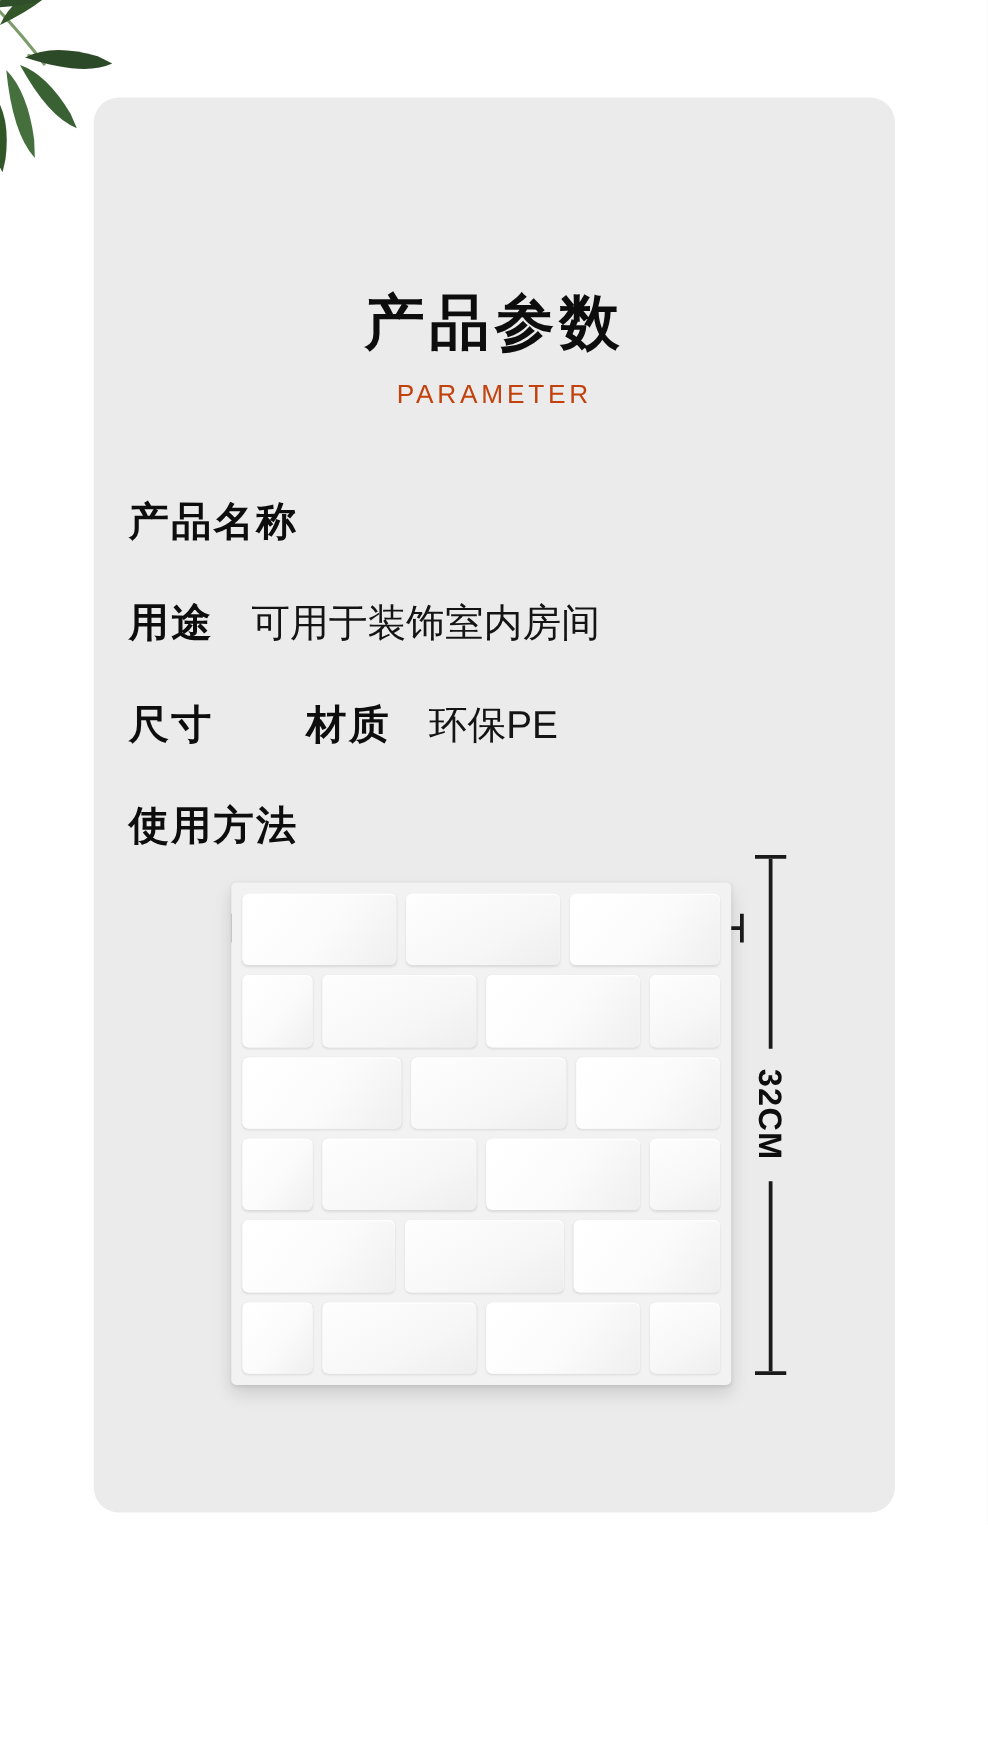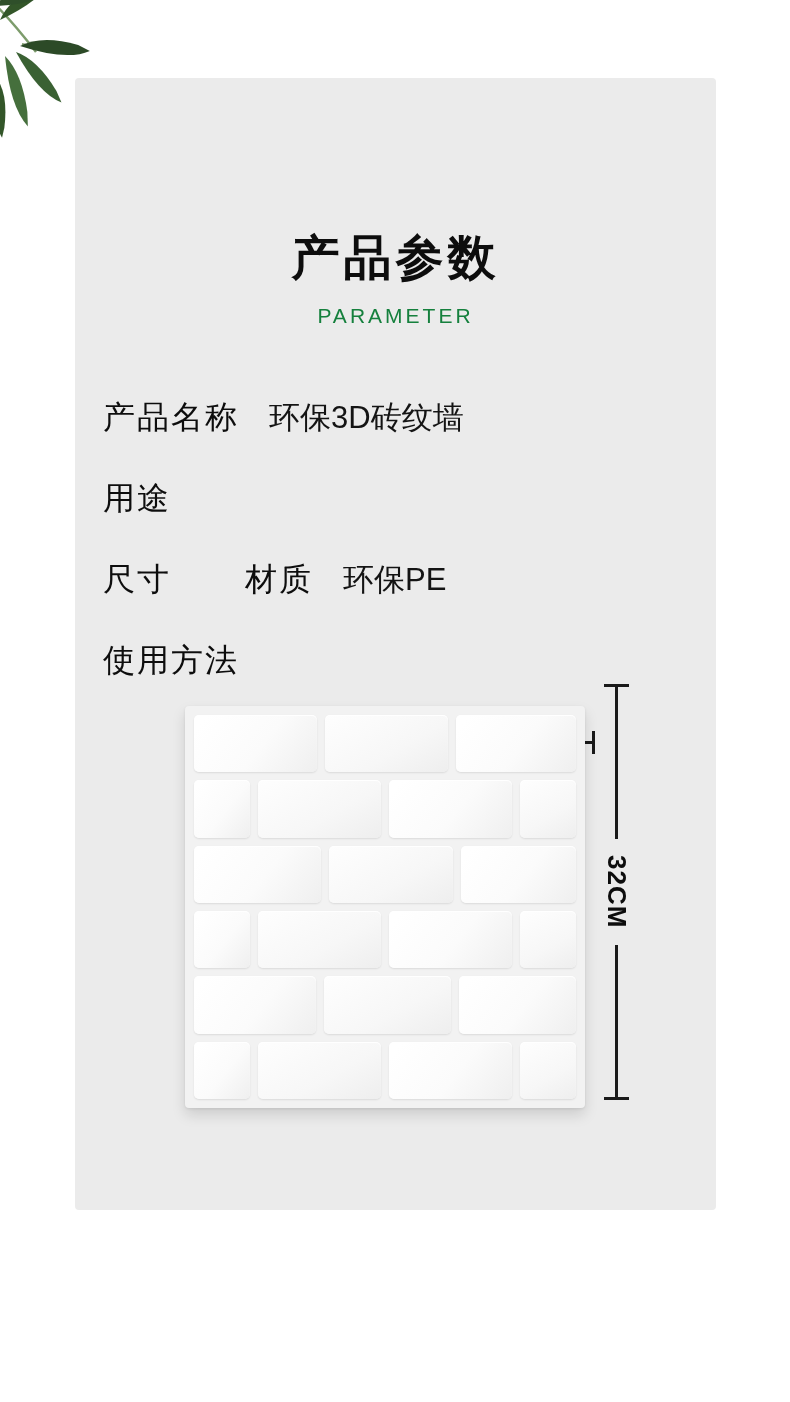--- a/index.html
+++ b/index.html
@@ -6,34 +6,34 @@
   html,body { background:#ffffff; }
   .screen {
     position:relative; width:790px; height:1402px;
     background:#ffffff; overflow:hidden;
     font-family:"Liberation Sans","DejaVu Sans",sans-serif;
     color:#111111;
   }
   .leaf-decor { position:absolute; left:-8px; top:-8px; width:140px; height:185px; }
   .card {
     position:absolute; left:75px; top:78px; width:641px; height:1132px;
-    background:#ebebeb; border-radius:4px;
+    background:#ebebeb; border-radius:20px;
   }
   .title {
     position:absolute; top:148px; left:0; width:100%;
     text-align:center; font-size:48px; font-weight:700;
     letter-spacing:4px; color:#0d0d0d;
   }
   .subtitle {
     position:absolute; top:226px; left:0; width:100%;
-    text-align:center; font-size:21px; letter-spacing:3px; color:#15803d;
+    text-align:center; font-size:21px; letter-spacing:3px; color:#c2410c;
   }
   .spec-list { position:absolute; left:28px; top:318px; width:585px; }
   .spec-row { display:flex; align-items:baseline; margin-bottom:37px; white-space:nowrap; }
-  .spec-label { font-size:32px; font-weight:400; letter-spacing:2px; color:#0d0d0d; }
+  .spec-label { font-size:32px; font-weight:700; letter-spacing:2px; color:#0d0d0d; }
   .spec-value { font-size:31px; margin-left:30px; color:#141414; }
   .pair { display:flex; align-items:baseline; }
   .pair + .pair { margin-left:74px; }
 
   
   .hdim {
     position:absolute; left:110px; top:650px; width:410px; height:28px;
     display:flex; align-items:center;
   }
   .hdim .tick { width:3px; height:23px; background:#1a1a1a; }
@@ -97,26 +97,26 @@
 
   <div class="card">
 
     <div class="title">产品参数</div>
     <div class="subtitle">PARAMETER</div>
 
     <div class="spec-list">
         <div class="spec-row">
           <div class="pair">
             <span class="spec-label">产品名称</span>
-            <span class="spec-value">环保3D砖纹墙</span>
           </div>
         </div>
         <div class="spec-row">
           <div class="pair">
             <span class="spec-label">用途</span>
+            <span class="spec-value">可用于装饰室内房间</span>
           </div>
         </div>
         <div class="spec-row">
           <div class="pair">
             <span class="spec-label">尺寸</span>
           </div>
           <div class="pair">
             <span class="spec-label">材质</span>
             <span class="spec-value">环保PE</span>
           </div>

